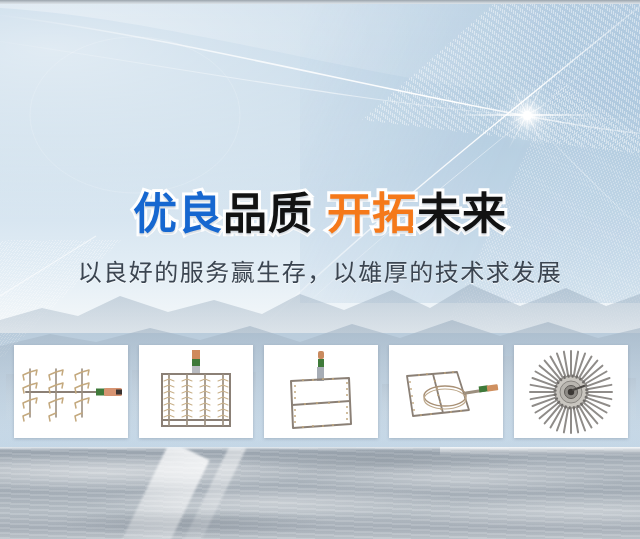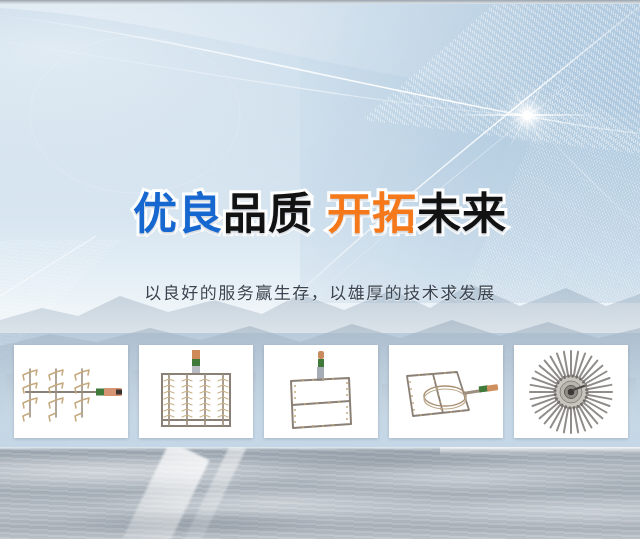--- a/index.html
+++ b/index.html
@@ -153,26 +153,25 @@
   }
   .hl-blue{color:#1667d0;}
   .hl-dark{color:#121212;}
   .hl-orange{color:#f5791a;}
   .hl-gap{width:14px;-webkit-text-stroke:0;}
 
   
   .subtitle{
     position:absolute;left:0;top:258px;width:640px;height:30px;z-index:20;
     text-align:center;
-    font-size:17px;line-height:30px;
+    font-size:24px;line-height:30px;
     color:#3b4551;
     letter-spacing:1.5px;
     white-space:nowrap;
     text-shadow:0 1px 0 rgba(255,255,255,.7);
-    margin-top:20px;
   }
 
   
   .cards{
     position:absolute;left:14px;top:345px;width:614px;height:93px;z-index:10;
     display:flex;justify-content:space-between;align-items:stretch;
   }
   .card{
     width:114px;height:93px;
     background:#ffffff;

